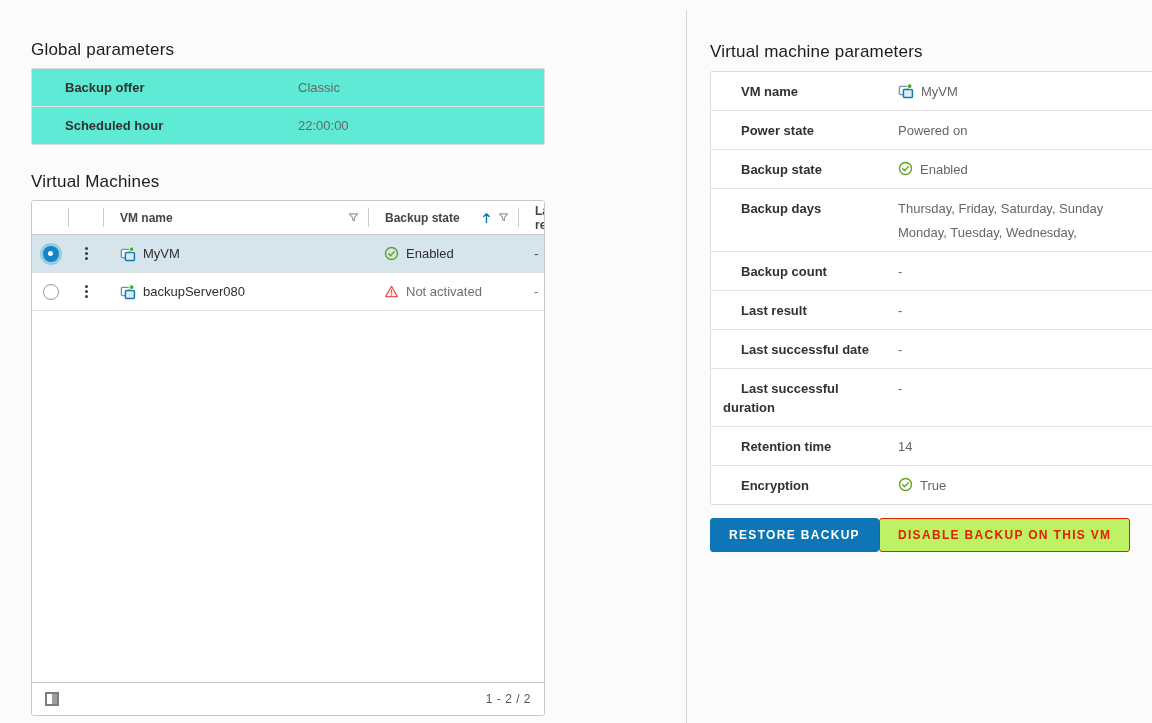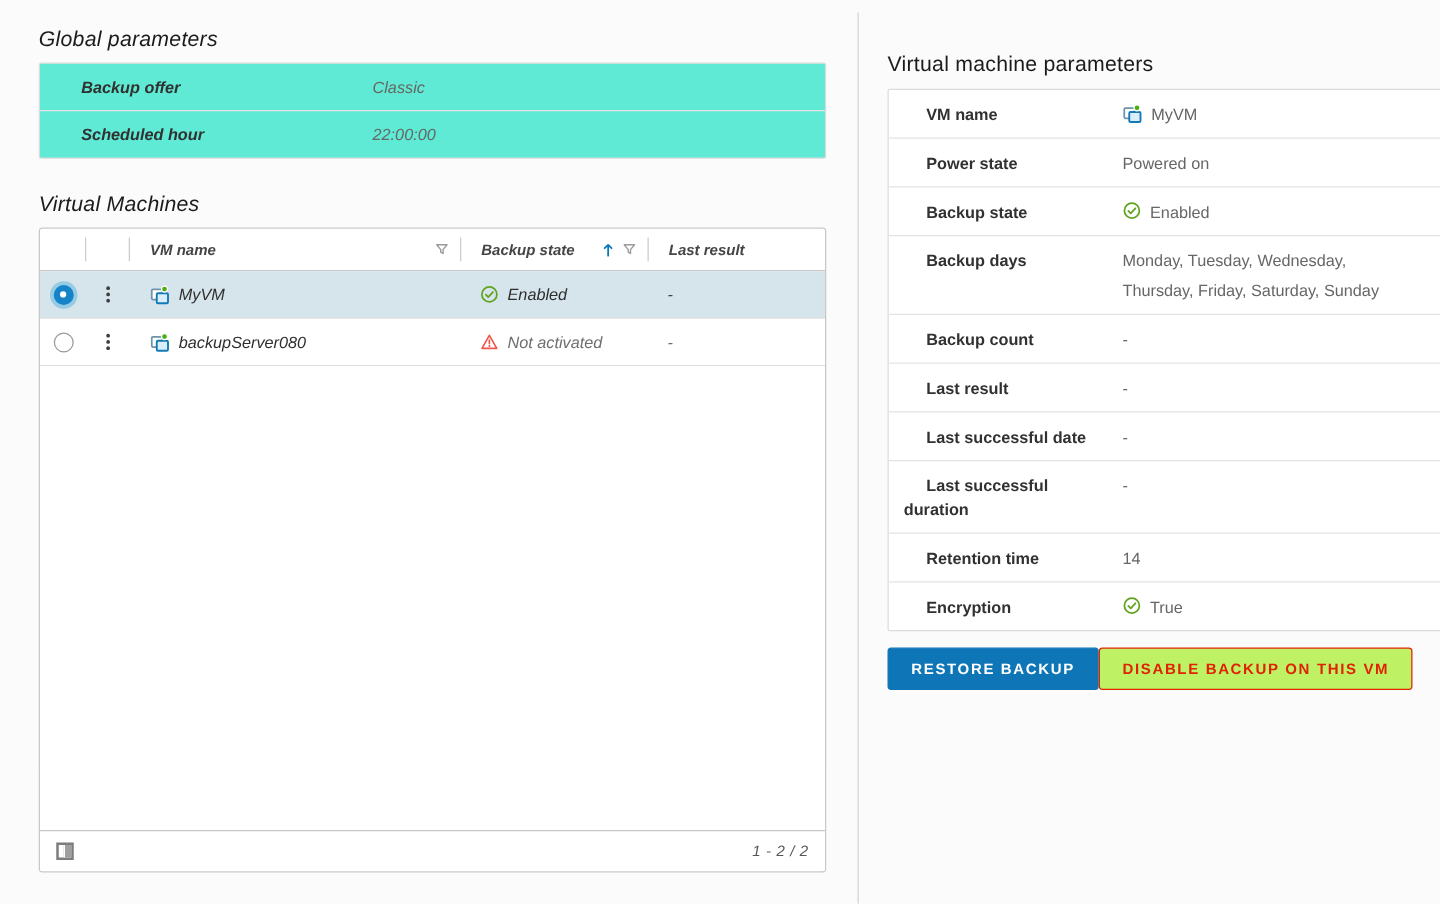--- a/index.html
+++ b/index.html
@@ -12,21 +12,21 @@
     position:relative;
     background:#fbfbfb;
     font-family:"Liberation Sans","DejaVu Sans",sans-serif;
     color:#2e2e2e;
   }
   .v-divider{position:absolute;left:686px;top:10px;bottom:0;width:1px;background:var(--divider);}
 
   h2.sec{font-size:17px;font-weight:400;color:#1b1b1b;letter-spacing:.2px;}
 
   
-  .left-col{position:absolute;left:31px;top:22px;width:630px;font-style:italic;}
+  .left-col{position:absolute;left:31px;top:40px;width:514px;}
   .kv-table{margin-top:8px;background:#5eead4;border:1px solid #dcdcdc;border-radius:2px;}
   .kv-row{display:grid;grid-template-columns:266px 1fr;padding:9px 0;min-height:37px;border-bottom:1px solid #e3e3e3;line-height:19px;font-size:13px;}
   .kv-row:last-child{border-bottom:none;}
   .kv-row .lbl{padding-left:33px;font-weight:600;color:#313131;}
   .kv-row .val{color:#666;}
 
   .vm-heading{margin-top:27px;}
 
   .datagrid{margin-top:8px;height:516px;background:#fff;border:1px solid #c8c8c8;border-radius:3px;display:flex;flex-direction:column;overflow:hidden;}
   .dg-header{display:grid;grid-template-columns:37px 35px 265px 150px 1fr;height:34px;border-bottom:1px solid #c8c8c8;background:#fff;}
@@ -245,22 +245,22 @@
             </svg>
         </span>
         <span>Enabled</span>
       </div>
     </div>
 
     <div class="prow">
       <div class="lbl">Backup days</div>
       <div class="val">
         <span class="lines">
+          <span class="line" style="display:block">Thursday, Friday, Saturday, Sunday</span>
           <span class="line" style="display:block">Monday, Tuesday, Wednesday,</span>
-          <span class="line" style="display:block">Thursday, Friday, Saturday, Sunday</span>
         </span>
       </div>
     </div>
 
     <div class="prow">
       <div class="lbl">Backup count</div>
       <div class="val">-</div>
     </div>
 
     <div class="prow">

